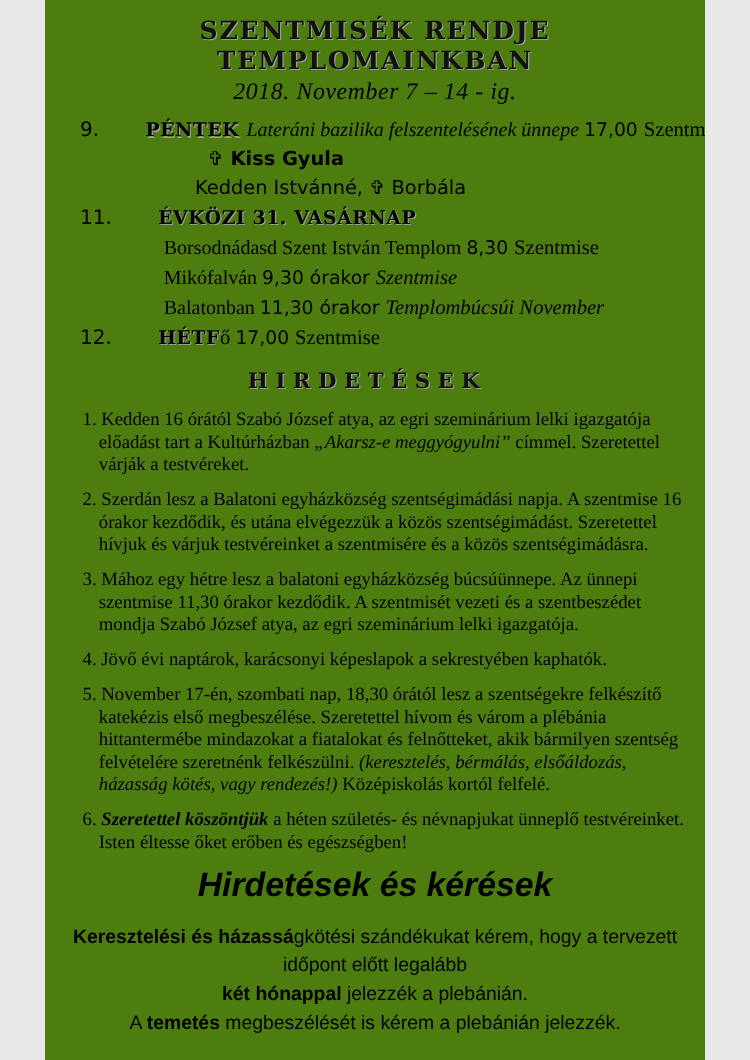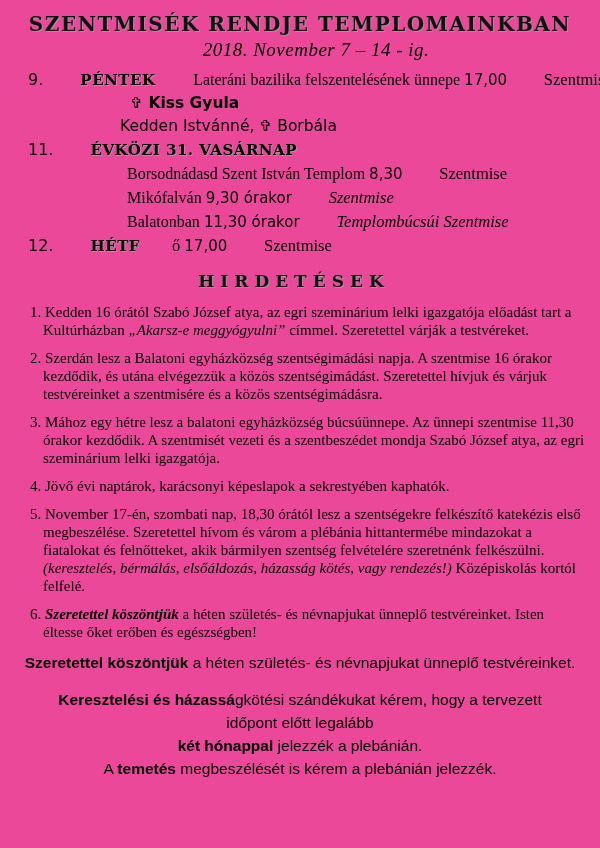--- a/index.html
+++ b/index.html
@@ -1,22 +1,22 @@
 <!DOCTYPE html>
 <html><head>
 <meta charset="utf-8">
 <style>
   html,body{margin:0;padding:0;background:#e8e8e8;}
   .page{
-    width:600px;height:848px;margin:0 auto;background:#ec4899;color:#000;
+    width:528px;height:848px;margin:0 auto;background:#4d7c0f;color:#000;
     overflow:hidden;box-sizing:border-box;
     font-family:"Liberation Serif","DejaVu Serif",serif;
   }
   
-  .serif{font-family:"Liberation Serif","DejaVu Serif",serif;margin-left:32px;}
+  .serif{font-family:"Liberation Serif","DejaVu Serif",serif;}
   .ital{font-style:italic;}
   .deco{
     font-family:"DejaVu Serif","Liberation Serif",serif;
     font-weight:700;
     text-shadow:1px 1px 0 #9a9a9a;
     letter-spacing:.5px;
   }
   
   .title{
     margin:12px 0 0 0;text-align:center;
@@ -24,21 +24,21 @@
   }
   .subtitle{
     margin-top:3px;text-align:center;
     font-size:19px;font-style:italic;letter-spacing:.5px;
   }
   
   .schedule{margin:7px 8px 0 28px;line-height:23px;font-size:16px;}
   .row{white-space:nowrap;}
   .num{font-family:"DejaVu Sans","Liberation Sans",sans-serif;font-size:16px;}
   .day{font-size:15px;margin-left:32px;}
-  .ev{font-size:16px;}
+  .ev{font-style:italic;font-size:16px;}
   .time{font-family:"DejaVu Sans","Liberation Sans",sans-serif;font-size:15px;}
   .mass{font-size:16.5px;}
   .sub-kiss{margin-left:102px;font-family:"DejaVu Sans","Liberation Sans",sans-serif;font-size:15.5px;font-weight:bold;}
   .sub-kocsis{margin-left:92px;font-family:"DejaVu Sans","Liberation Sans",sans-serif;font-size:15.5px;}
   .sub-sunday{margin-left:67px;}
   .cross{font-family:"DejaVu Sans",sans-serif;}
   
   .ann-heading{
     margin:13px 12px 12px 0;text-align:center;
     font-size:17px;letter-spacing:6px;color:#111;
@@ -76,21 +76,21 @@
 
     <div class="sub-kocsis"><span>Kedden Istvánné, </span><span class="cross">✞ </span><span>Borbála</span></div>
 
 
     <div class="row"><span class="num">11. </span><span class="deco day">ÉVKÖZI 31. VASÁRNAP</span></div>
 
     <div class="sub-sunday"><span class="serif">Borsodnádasd Szent István Templom </span><span class="time">8,30 </span><span class="mass serif">Szentmise</span></div>
 
     <div class="sub-sunday"><span class="serif">Mikófalván </span><span class="time">9,30 órakor </span><span class="mass serif ital">Szentmise</span></div>
 
-    <div class="sub-sunday"><span class="serif">Balatonban </span><span class="time">11,30 órakor </span><span class="mass serif ital">Templombúcsúi Szentmise</span></div>
+    <div class="sub-sunday"><span class="serif">Balatonban </span><span class="time">11,30 órakor </span><span class="mass serif ital">Templombúcsúi November</span></div>
 
     <div class="row"><span class="num">12. </span><span class="deco day">HÉTF</span><span class="mass serif">ő </span><span class="time">17,00 </span><span class="mass serif">Szentmise</span></div>
 
   </section>
 
   <section>
     <h2 class="ann-heading deco">HIRDETÉSEK</h2>
 
     <div class="ann-list">
 
@@ -103,23 +103,23 @@
       <p class="ann"><span>4. </span><span>Jövő évi naptárok, karácsonyi képeslapok a sekrestyében kaphatók.</span></p>
 
       <p class="ann"><span>5. </span><span>November 17-én, szombati nap, 18,30 órától lesz a szentségekre felkészítő katekézis első megbeszélése. Szeretettel hívom és várom a plébánia hittantermébe mindazokat a fiatalokat és felnőtteket, akik bármilyen szentség felvételére szeretnénk felkészülni. </span><span class="ital">(keresztelés, bérmálás, elsőáldozás, házasság kötés, vagy rendezés!)</span><span> Középiskolás kortól felfelé.</span></p>
 
       <p class="ann"><span>6. </span><span class="bolditalic">Szeretettel köszöntjük</span><span> a héten születés- és névnapjukat ünneplő testvéreinket. Isten éltesse őket erőben és egészségben!</span></p>
 
     </div>
   </section>
 
   <section>
+    <h2 class="req-heading">Hirdetések és kérések</h2>
 
     <div class="req-par">
-      <div><span class="b">Szeretettel köszöntjük</span><span> a héten születés- és névnapjukat ünneplő testvéreinket.</span></div>
     </div>
 
     <div class="req-par second">
       <div><span class="b">Keresztelési és házassá</span><span>gkötési szándékukat kérem, hogy a tervezett</span></div>
       <div>időpont előtt legalább</div>
       <div><span class="b">két hónappal</span><span> jelezzék a plebánián.</span></div>
       <div><span>A </span><span class="b">temetés</span><span> megbeszélését is kérem a plebánián jelezzék.</span></div>
     </div>
   </section>
 

